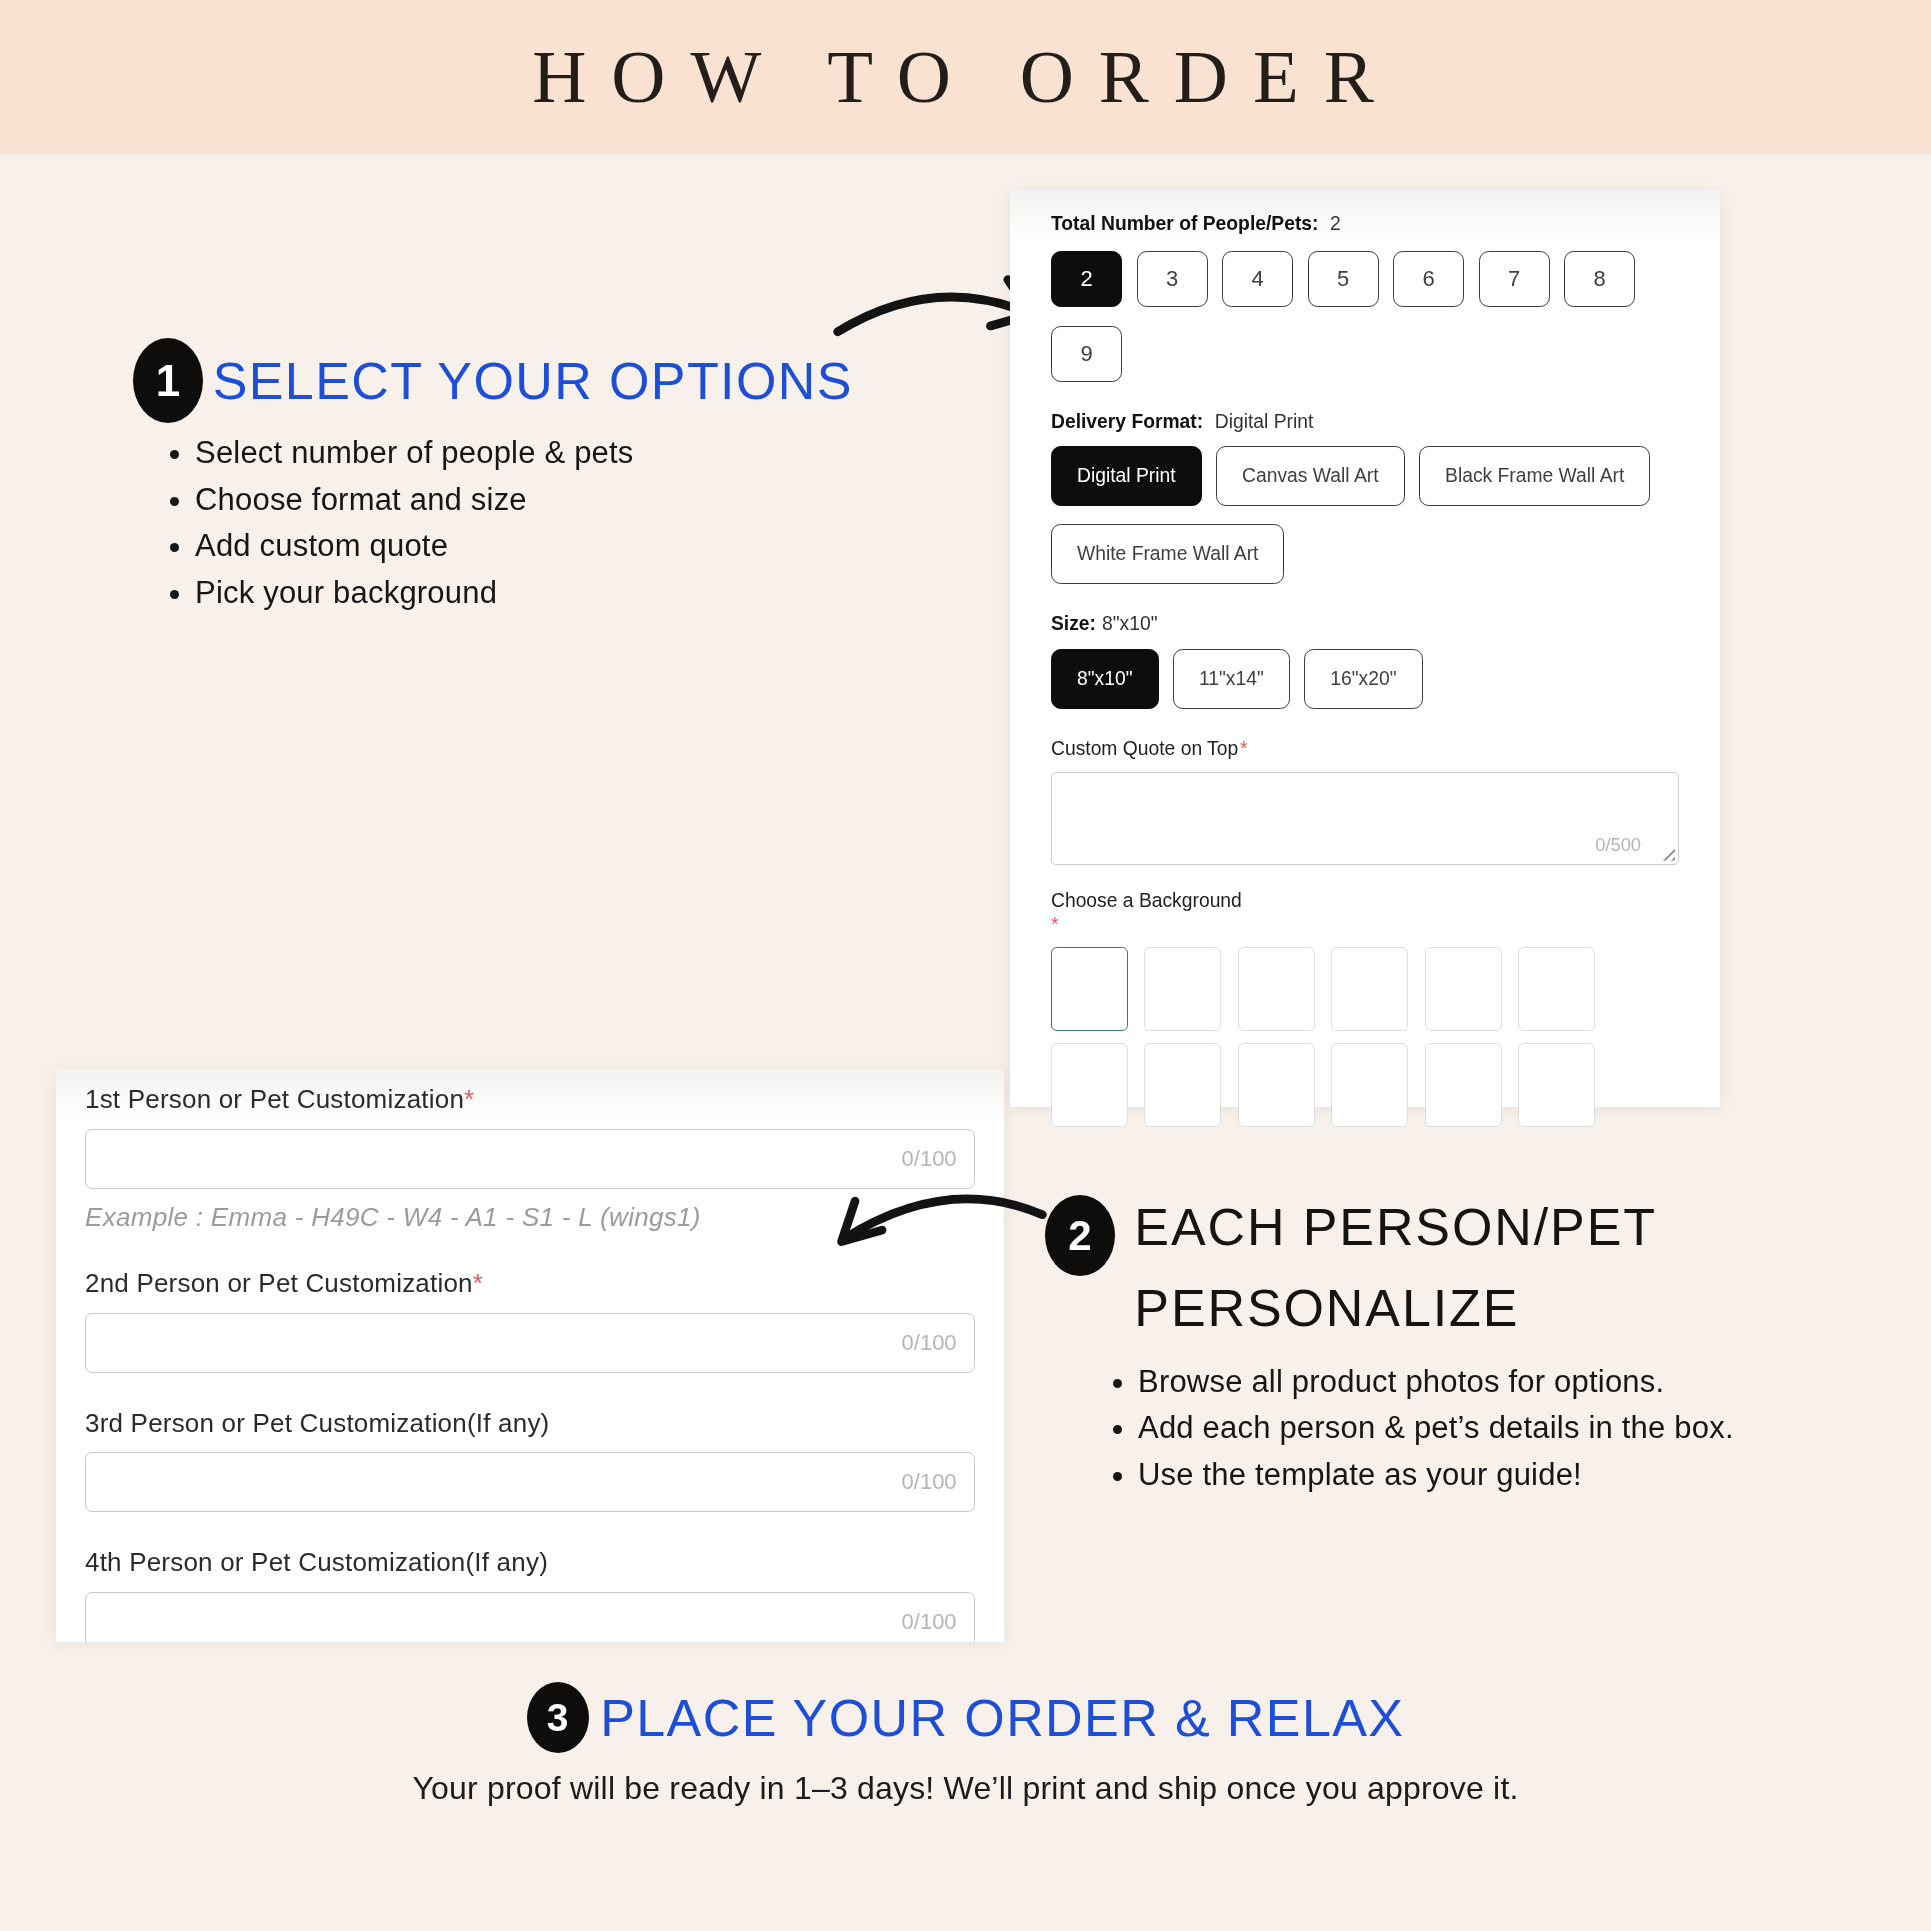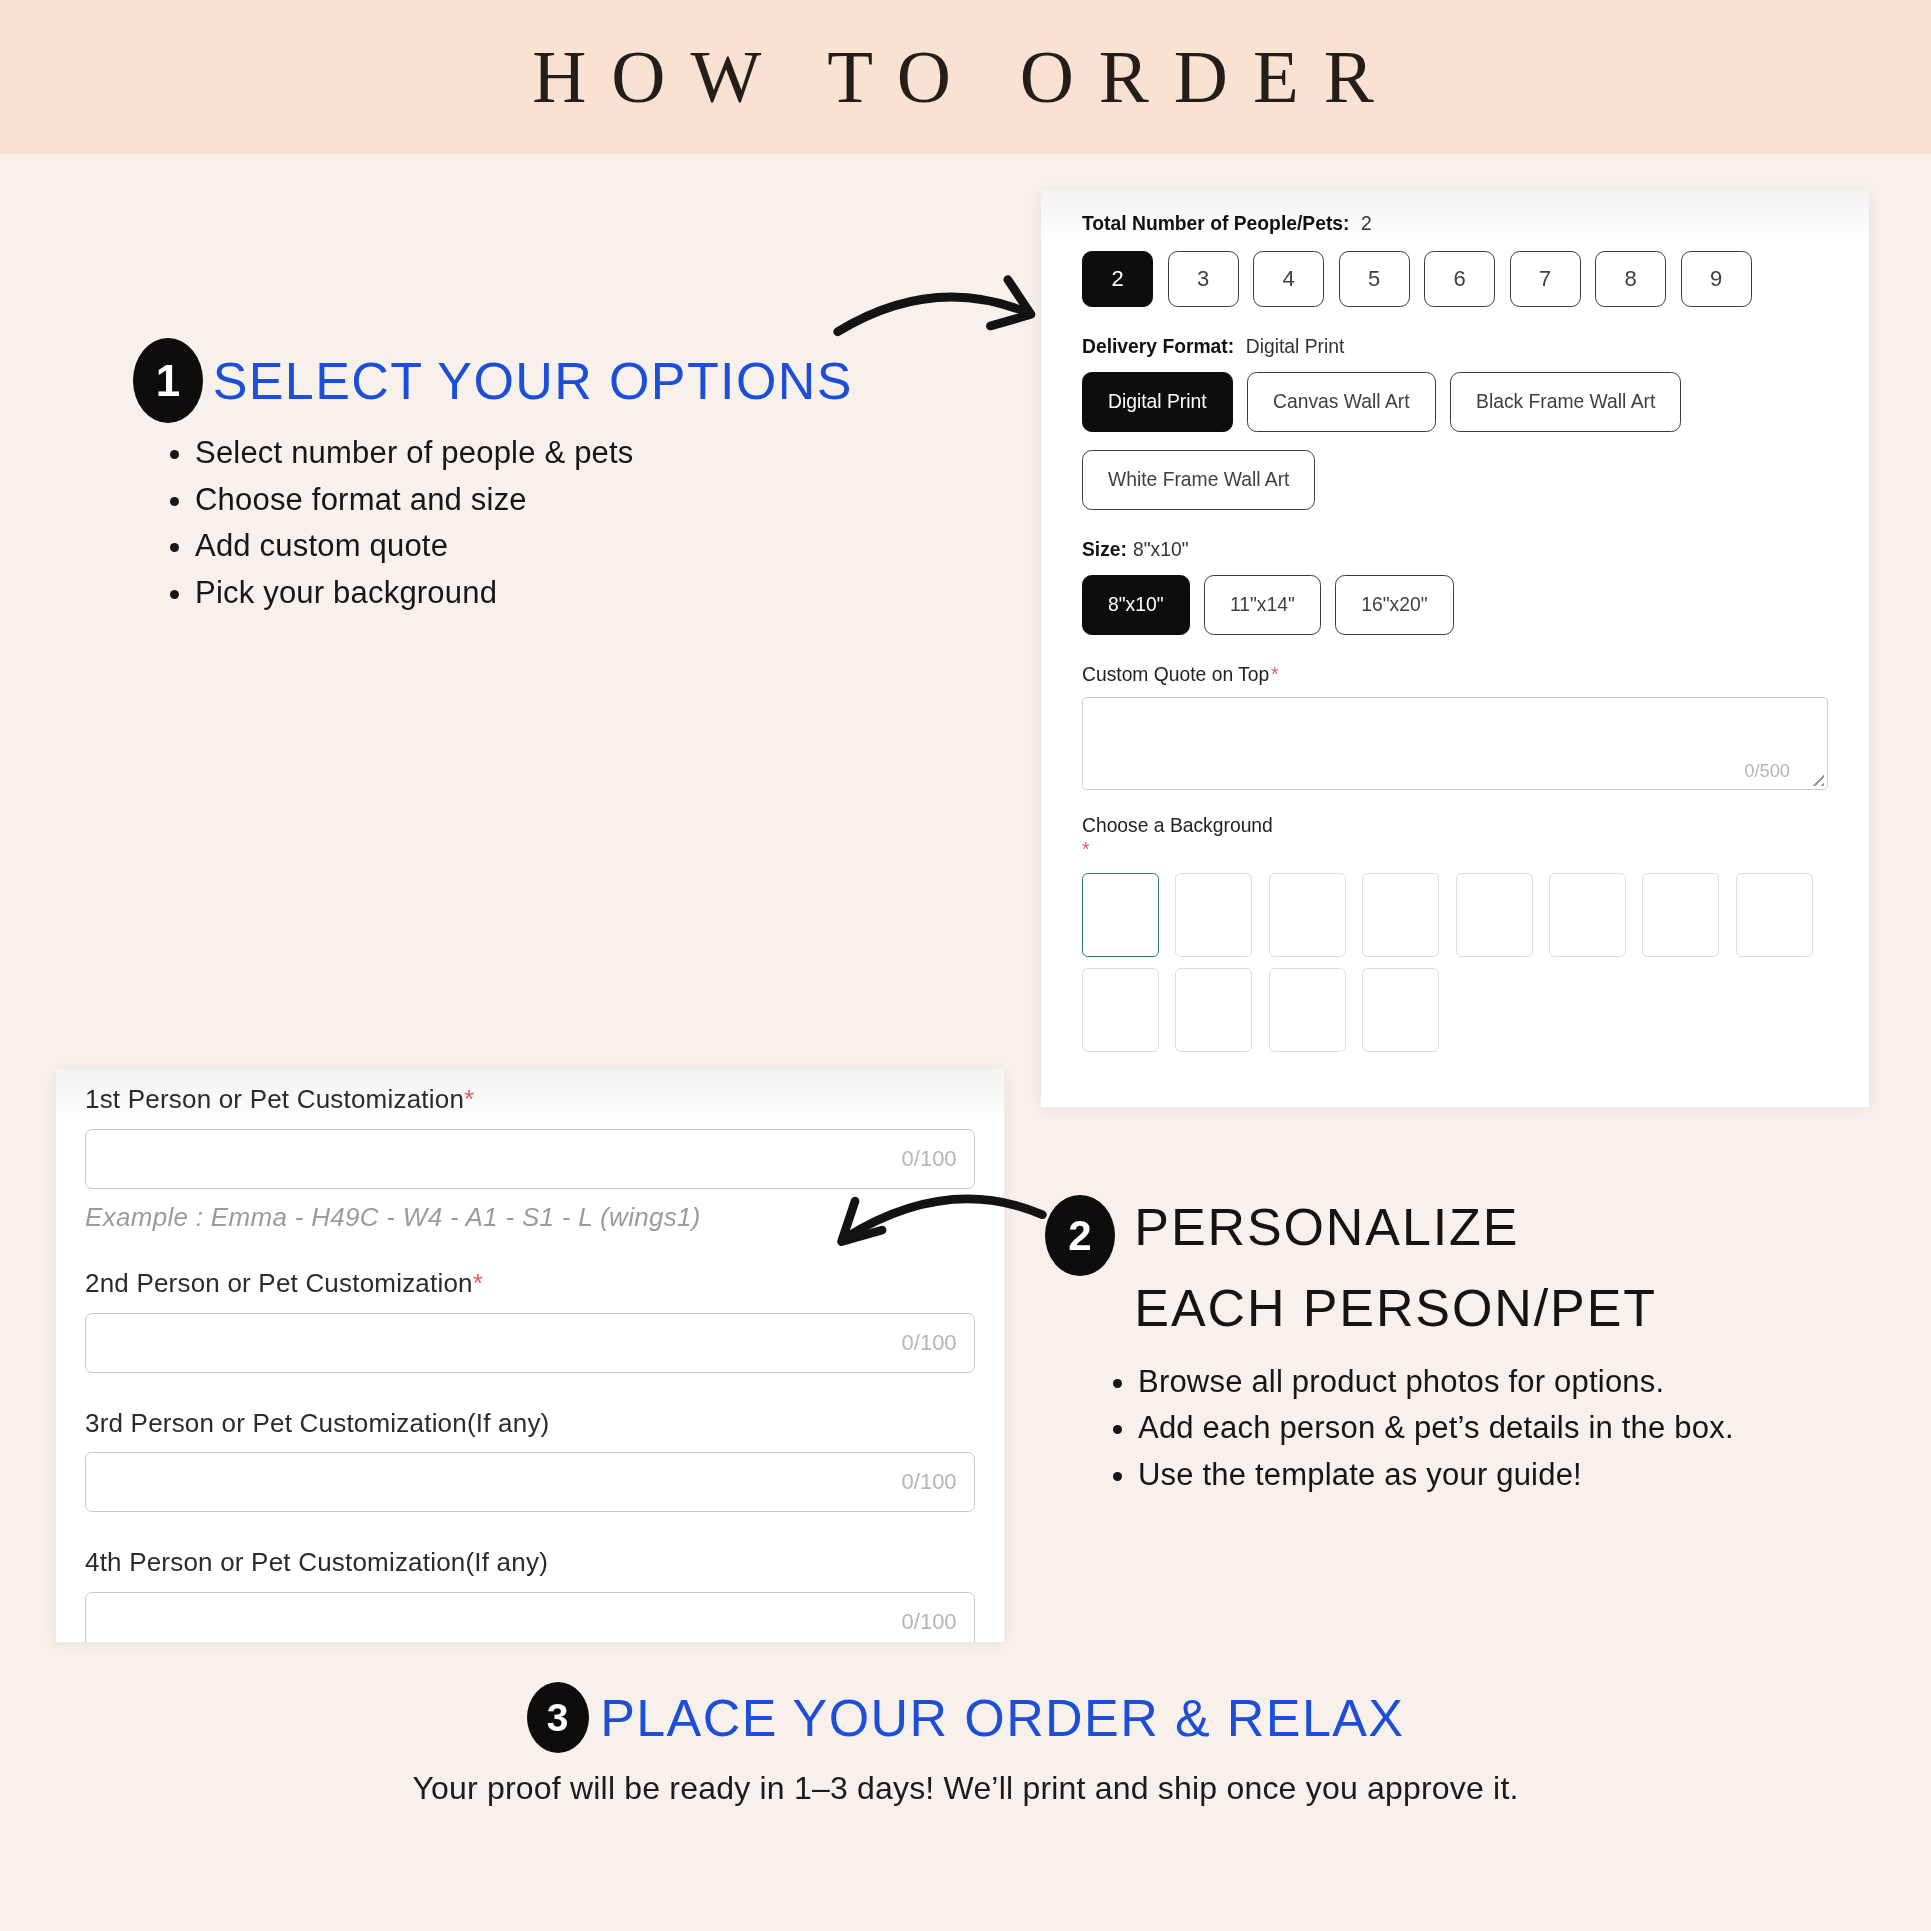--- a/index.html
+++ b/index.html
@@ -27,21 +27,21 @@
   .badge.b2 { width:70px; height:81px; font-size:42px; }
   .badge.b3 { width:62px; height:71px; font-size:39px; }
   .step-title { font-size:52px; letter-spacing:1.4px; color:#1d4ed8; white-space:nowrap; }
   .bullets { list-style:disc; padding-left:29px; color:#161616; }
   .bullets li { font-size:31px; line-height:33px; margin-bottom:13.5px; letter-spacing:0.2px; }
   
   .panel {
     position:absolute; background:linear-gradient(180deg,#f3f2f1 0%,#ffffff 53px);
     box-shadow:0 1.9px 13.5px rgba(130,110,100,0.14);
   }
-  .panel.options { left:1041px; top:190px; width:828px; height:917px; padding:23px 41px; }
+  .panel.options { left:1010px; top:190px; width:710px; height:917px; padding:23px 41px; }
   .panel.personalize { left:56px; top:1069px; width:948px; height:573px; padding:15.4px 29px; overflow:hidden; }
   .optrow { display:flex; align-items:baseline; gap:11.6px; font-size:19.3px; }
   .optrow .lbl-b { font-weight:700; color:#111; }
   .optrow .lbl-r { font-weight:400; color:#222; }
   .optrow .val { font-weight:400; color:#333; }
   .req { color:#e35d5d; font-weight:400; }
   .btnrow { display:flex; flex-wrap:wrap; gap:18.3px 14.5px; }
   .pill {
     background:#fff; border:1.9px solid #3c3c3c; border-radius:9.7px;
     font-family:"Liberation Sans", sans-serif; font-size:19.3px; color:#3f3f3f;
@@ -243,22 +243,22 @@
 
   <svg class="arrow" style="left:828px; top:1170px;" width="226" height="97" viewBox="0 0 234 100">
     <path d="M222 46 Q124 4 18 70"></path>
     <path d="M56 62 L14 74 L28 32"></path>
   </svg>
 
   <div class="step2">
     <div class="row">
       <span class="badge b2">2</span>
       <div class="titles">
+        <div>EACH PERSON/PET</div>
         <div>PERSONALIZE</div>
-        <div>EACH PERSON/PET</div>
       </div>
     </div>
     <ul class="bullets">
       <li>Browse all product photos for options.</li>
       <li>Add each person &amp; pet’s details in the box.</li>
       <li>Use the template as your guide!</li>
     </ul>
   </div>
 
   <div class="step3">

